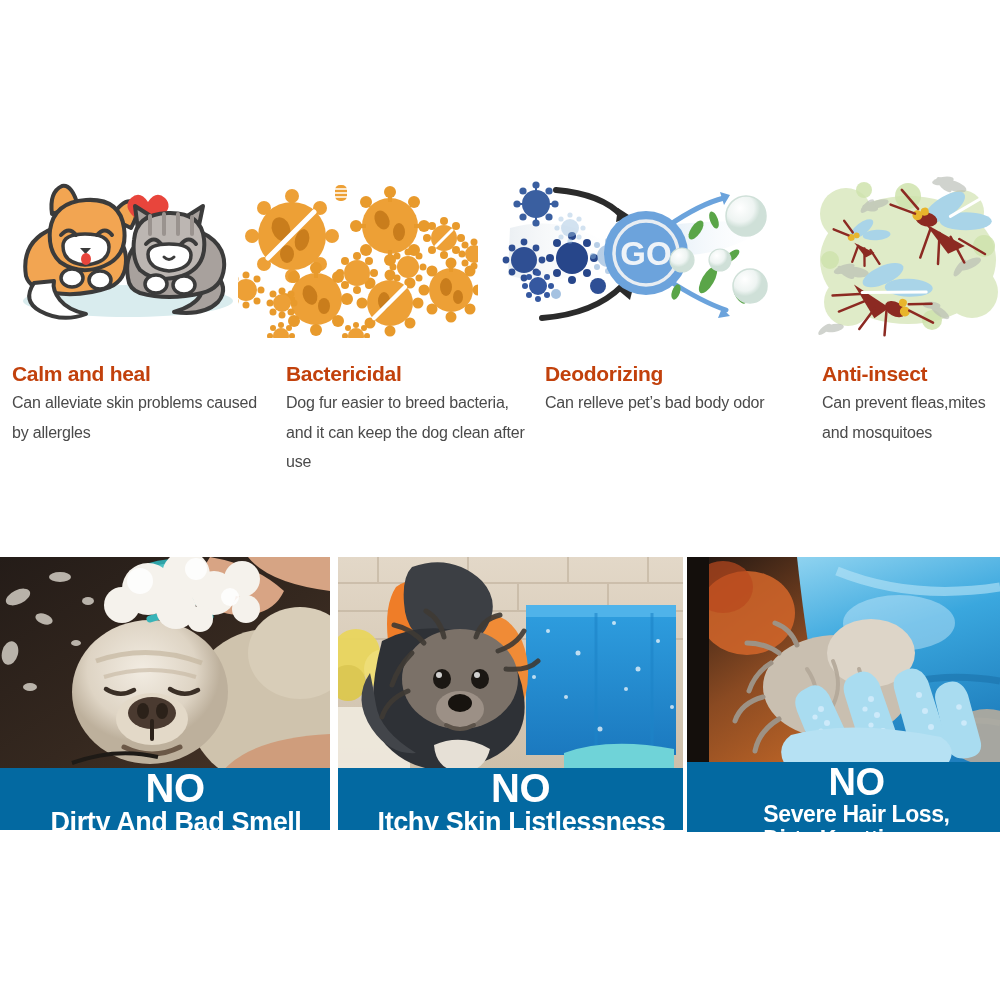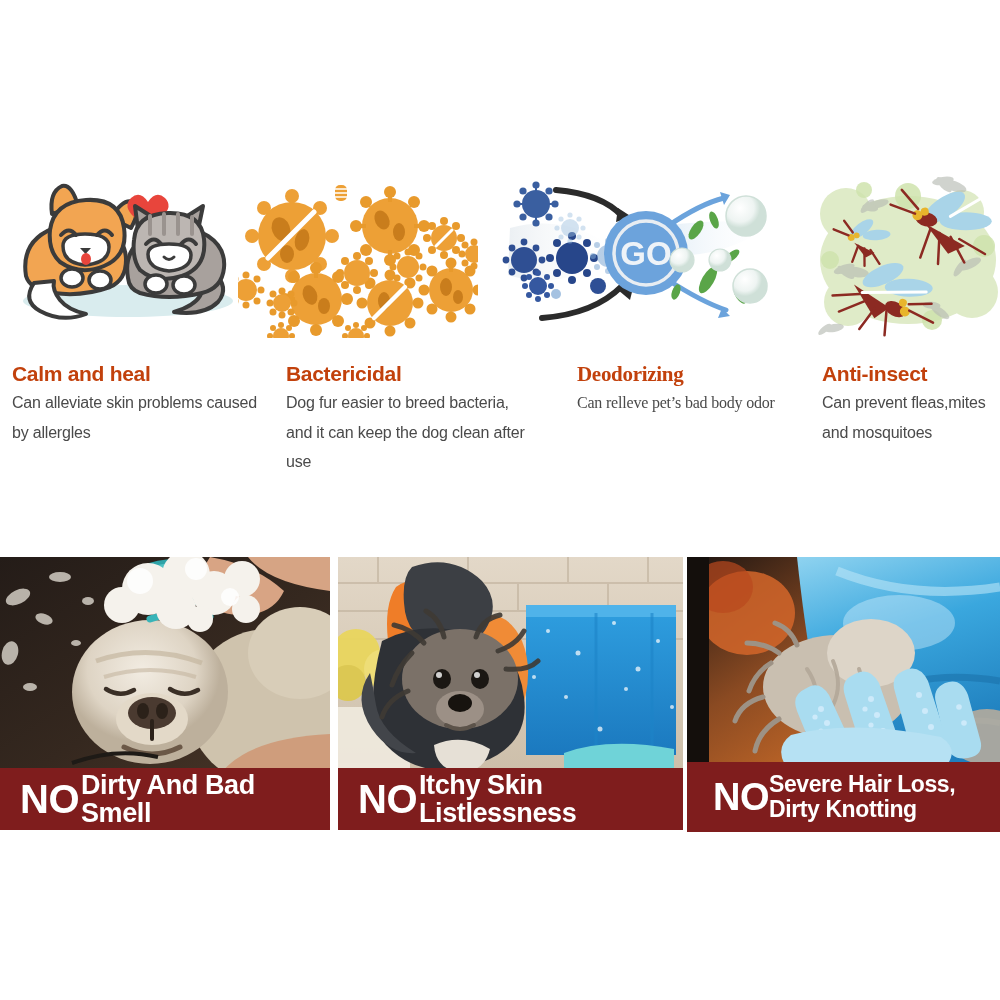--- a/index.html
+++ b/index.html
@@ -27,21 +27,21 @@
   .fi-3 { left: 812px; width: 190px; }
   .feature-icon svg { display: block; width: 100%; height: 100%; }
 
   
   .feature-texts {
     position: absolute; left: 0; top: 360px; width: 1000px; height: 180px;
   }
   .feature-text { position: absolute; top: 0; }
   .ft-0 { left: 12px;  width: 250px; }
   .ft-1 { left: 286px; width: 250px; }
-  .ft-2 { left: 577px; width: 250px; font-family: Liberation Serif, serif; }
+  .ft-2 { left: 545px; width: 250px; }
   .ft-3 { left: 822px; width: 180px; }
   .feature-title {
     font-size: 21px; font-weight: bold; color: #c2410c;
     letter-spacing: -0.3px; line-height: 28px;
     white-space: nowrap;
   }
   .feature-desc {
     font-size: 16px; font-weight: 400; color: #4a4a4a;
     letter-spacing: -0.2px; line-height: 29.5px;
   }
@@ -54,22 +54,22 @@
   .p-2 { left: 687px; width: 313px; height: 275px; }
 
   .photo { position: absolute; left: 0; top: 0; width: 100%; overflow: hidden; }
   .p-0 .photo { height: 215px; }
   .p-1 .photo { height: 215px; }
   .p-2 .photo { height: 208px; }
   .photo svg { display: block; width: 100%; height: 100%; }
 
   .nobar {
     position: absolute; left: 0; width: 100%;
-    background: #7f1d1d;
-    display: flex; align-items: center;
+    background: #0369a1;
+    display: flex; align-items: center; flex-direction: column;
   }
   .p-0 .nobar { top: 211px; height: 62px; padding-left: 20px; }
   .p-1 .nobar { top: 211px; height: 62px; padding-left: 20px; }
   .p-2 .nobar { top: 205px; height: 70px; padding-left: 26px; }
 
   .no-word {
     color: #ffffff; font-weight: bold; font-size: 40px;
     line-height: 40px; letter-spacing: -0.5px; flex: none;
   }
   .p-2 .no-word { font-size: 38px; }

